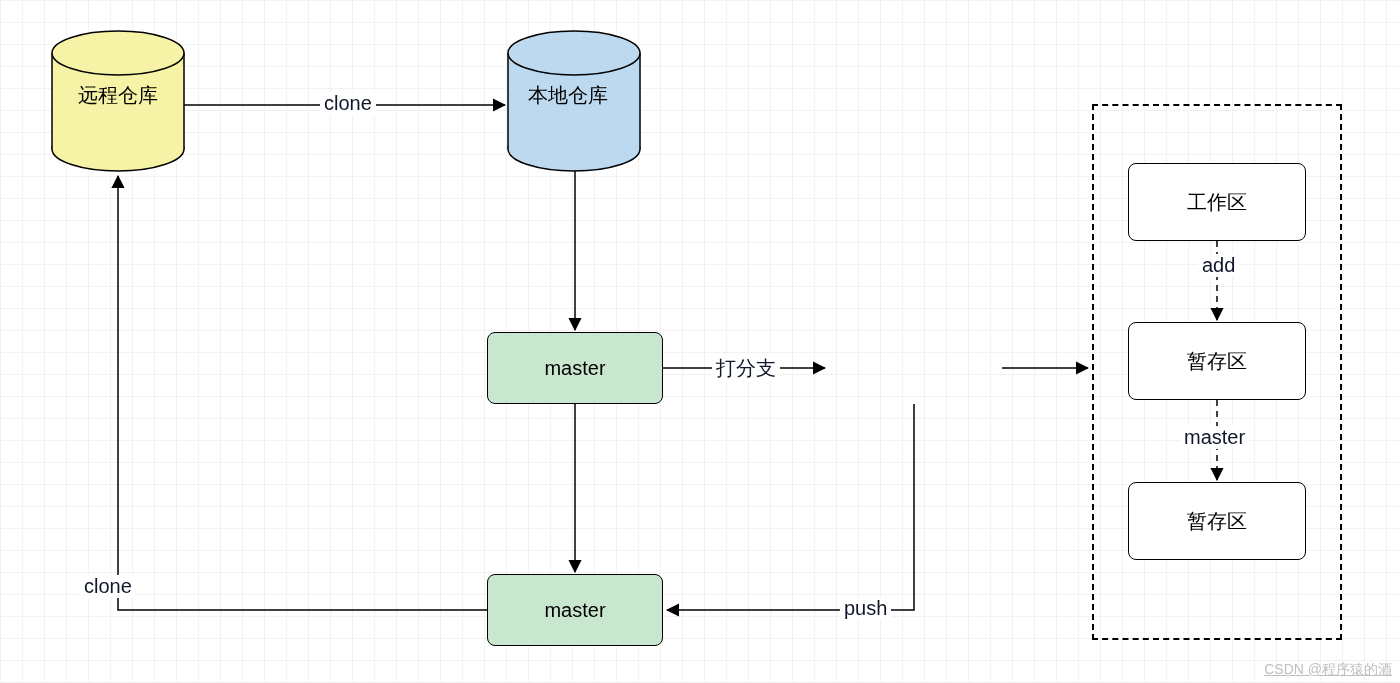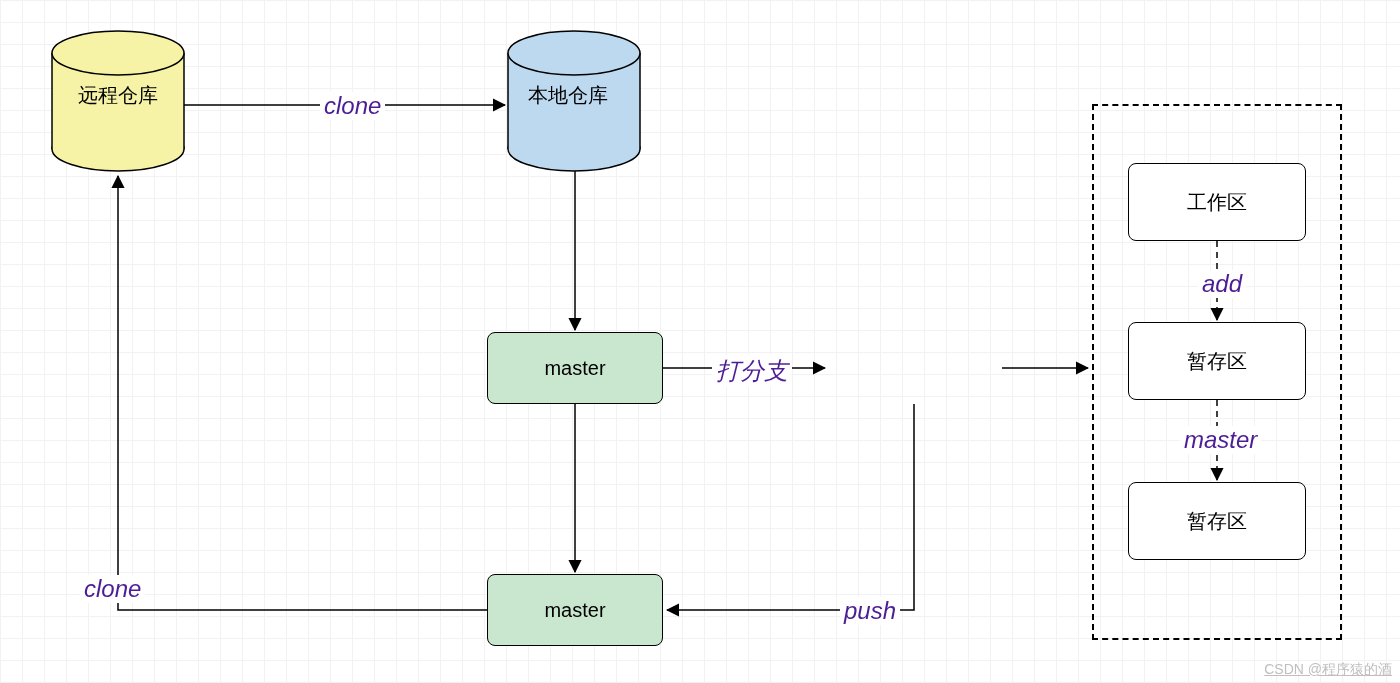--- a/index.html
+++ b/index.html
@@ -44,26 +44,25 @@
     color: #000;
     box-sizing: border-box;
   }
   .dashed {
     position: absolute;
     border: 2px dashed #000;
     box-sizing: border-box;
   }
   .label {
     position: absolute;
-    font-size: 24px;
-    color: #4c1d95;
+    font-size: 20px;
+    color: #0f172a;
     background: #fff;
     padding: 0 4px;
     white-space: nowrap;
-    font-style: italic;
   }
   .watermark {
     position: absolute;
     right: 8px;
     bottom: 4px;
     font-size: 14px;
     color: #bfbfbf;
     text-decoration: underline;
   }
   svg.overlay {
@@ -137,18 +136,18 @@
   <div class="plain-box" style="left:1128px;top:163px;width:178px;height:78px">工作区</div>
 
   <div class="plain-box" style="left:1128px;top:322px;width:178px;height:78px">暂存区</div>
 
   <div class="plain-box" style="left:1128px;top:482px;width:178px;height:78px">暂存区</div>
 
   <div class="label" style="left:320px;top:92px">clone</div>
   <div class="label" style="left:712px;top:355px">打分支</div>
   <div class="label" style="left:840px;top:597px">push</div>
   <div class="label" style="left:80px;top:575px">clone</div>
-  <div class="label" style="left:1198px;top:270px">add</div>
+  <div class="label" style="left:1198px;top:254px">add</div>
   <div class="label" style="left:1180px;top:426px">master</div>
 
   <div class="watermark">CSDN @程序猿的酒</div>
 
 </div>
 
 </body></html>

